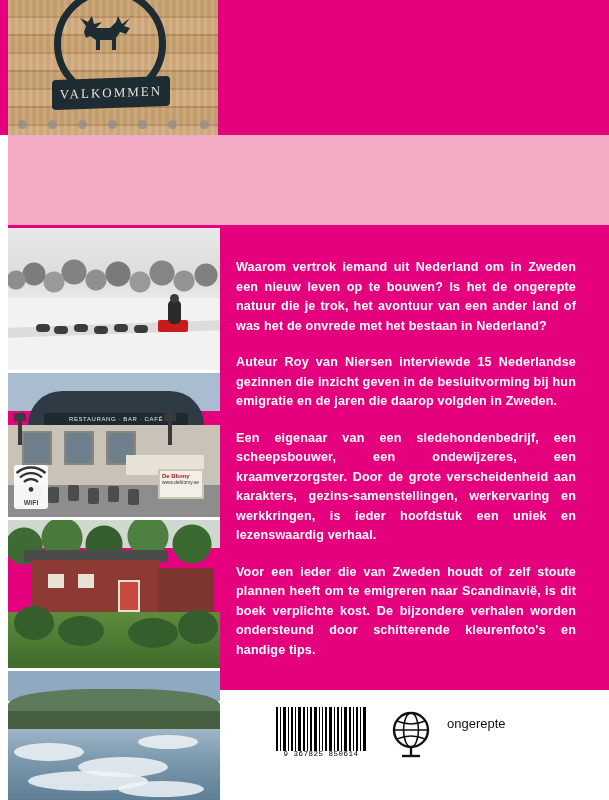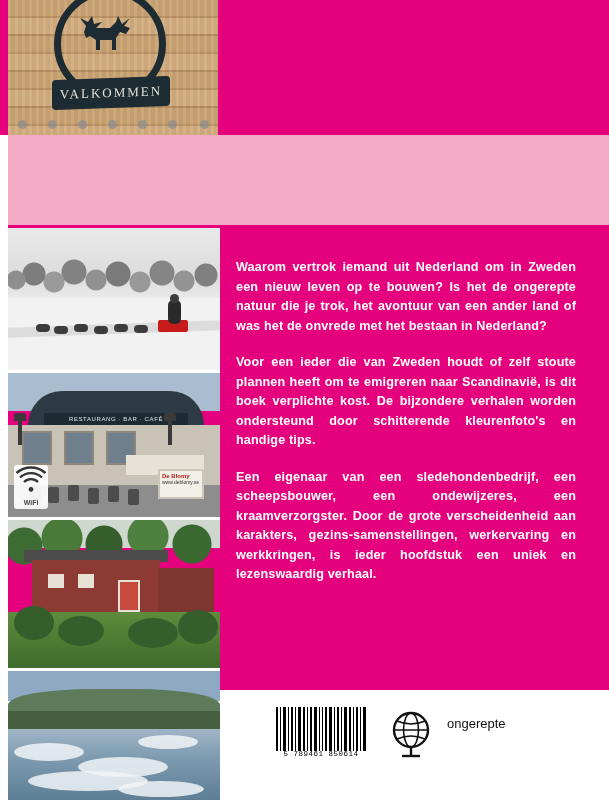--- a/index.html
+++ b/index.html
@@ -423,22 +423,23 @@
     <div class="rv-water"></div>
     <div class="rv-foam" style="left:6px; top:72px; width:70px; height:18px;"></div>
     <div class="rv-foam" style="left:70px; top:86px; width:90px; height:20px;"></div>
     <div class="rv-foam" style="left:20px; top:100px; width:120px; height:20px;"></div>
     <div class="rv-foam" style="left:130px; top:64px; width:60px; height:14px;"></div>
     <div class="rv-foam" style="left:110px; top:110px; width:86px; height:16px;"></div>
   </div>
 
   <div class="blurb">
     <p>Waarom vertrok iemand uit Nederland om in Zweden een nieuw leven op te bouwen? Is het de ongerepte natuur die je trok, het avontuur van een ander land of was het de onvrede met het bestaan in Nederland?</p>
+    <p>Auteur Roy van Niersen interviewde 15 Nederlandse gezinnen die inzicht geven in de besluitvorming bij hun emigratie en de jaren die daarop volgden in Zweden.</p>
+    <p>Een eigenaar van een sledehondenbedrijf, een scheepsbouwer, een ondewijzeres, een kraamverzorgster. Door de grote verscheidenheid aan karakters, gezins-samenstellingen, werkervaring en werkkringen, is ieder hoofdstuk een uniek en lezenswaardig verhaal.</p>
     <p>Voor een ieder die van Zweden houdt of zelf stoute plannen heeft om te emigreren naar Scandinavië, is dit boek verplichte kost. De bijzondere verhalen worden ondersteund door schitterende kleurenfoto's en handige tips.</p>
-    <p>Een eigenaar van een sledehondenbedrijf, een scheepsbouwer, een ondewijzeres, een kraamverzorgster. Door de grote verscheidenheid aan karakters, gezins-samenstellingen, werkervaring en werkkringen, is ieder hoofdstuk een uniek en lezenswaardig verhaal.</p>
   </div>
 
   <div class="barcode">
     <div class="bars">
       <i style="left:0px;  width:2px;"></i>
       <i style="left:4px;  width:1px;"></i>
       <i style="left:7px;  width:3px;"></i>
       <i style="left:12px; width:1px;"></i>
       <i style="left:15px; width:2px;"></i>
       <i style="left:19px; width:1px;"></i>
@@ -454,21 +455,21 @@
       <i style="left:58px; width:1px;"></i>
       <i style="left:61px; width:2px;"></i>
       <i style="left:65px; width:1px;"></i>
       <i style="left:68px; width:3px;"></i>
       <i style="left:73px; width:2px;"></i>
       <i style="left:77px; width:1px;"></i>
       <i style="left:80px; width:2px;"></i>
       <i style="left:84px; width:1px;"></i>
       <i style="left:87px; width:3px;"></i>
     </div>
-    <div class="num">5 789461 850614</div>
+    <div class="num">9 367825 850614</div>
   </div>
 
   <div class="logo-globe">
     <svg width="52" height="52" viewBox="0 0 52 52">
       <circle cx="26" cy="24" r="17" fill="none" stroke="#111" stroke-width="2.4"></circle>
       <ellipse cx="26" cy="24" rx="7.5" ry="17" fill="none" stroke="#111" stroke-width="1.6"></ellipse>
       <line x1="9" y1="24" x2="43" y2="24" stroke="#111" stroke-width="1.6"></line>
       <path d="M12 15 Q26 21 40 15" fill="none" stroke="#111" stroke-width="1.4"></path>
       <path d="M12 33 Q26 27 40 33" fill="none" stroke="#111" stroke-width="1.4"></path>
       <line x1="26" y1="41" x2="26" y2="50" stroke="#111" stroke-width="2.4"></line>

